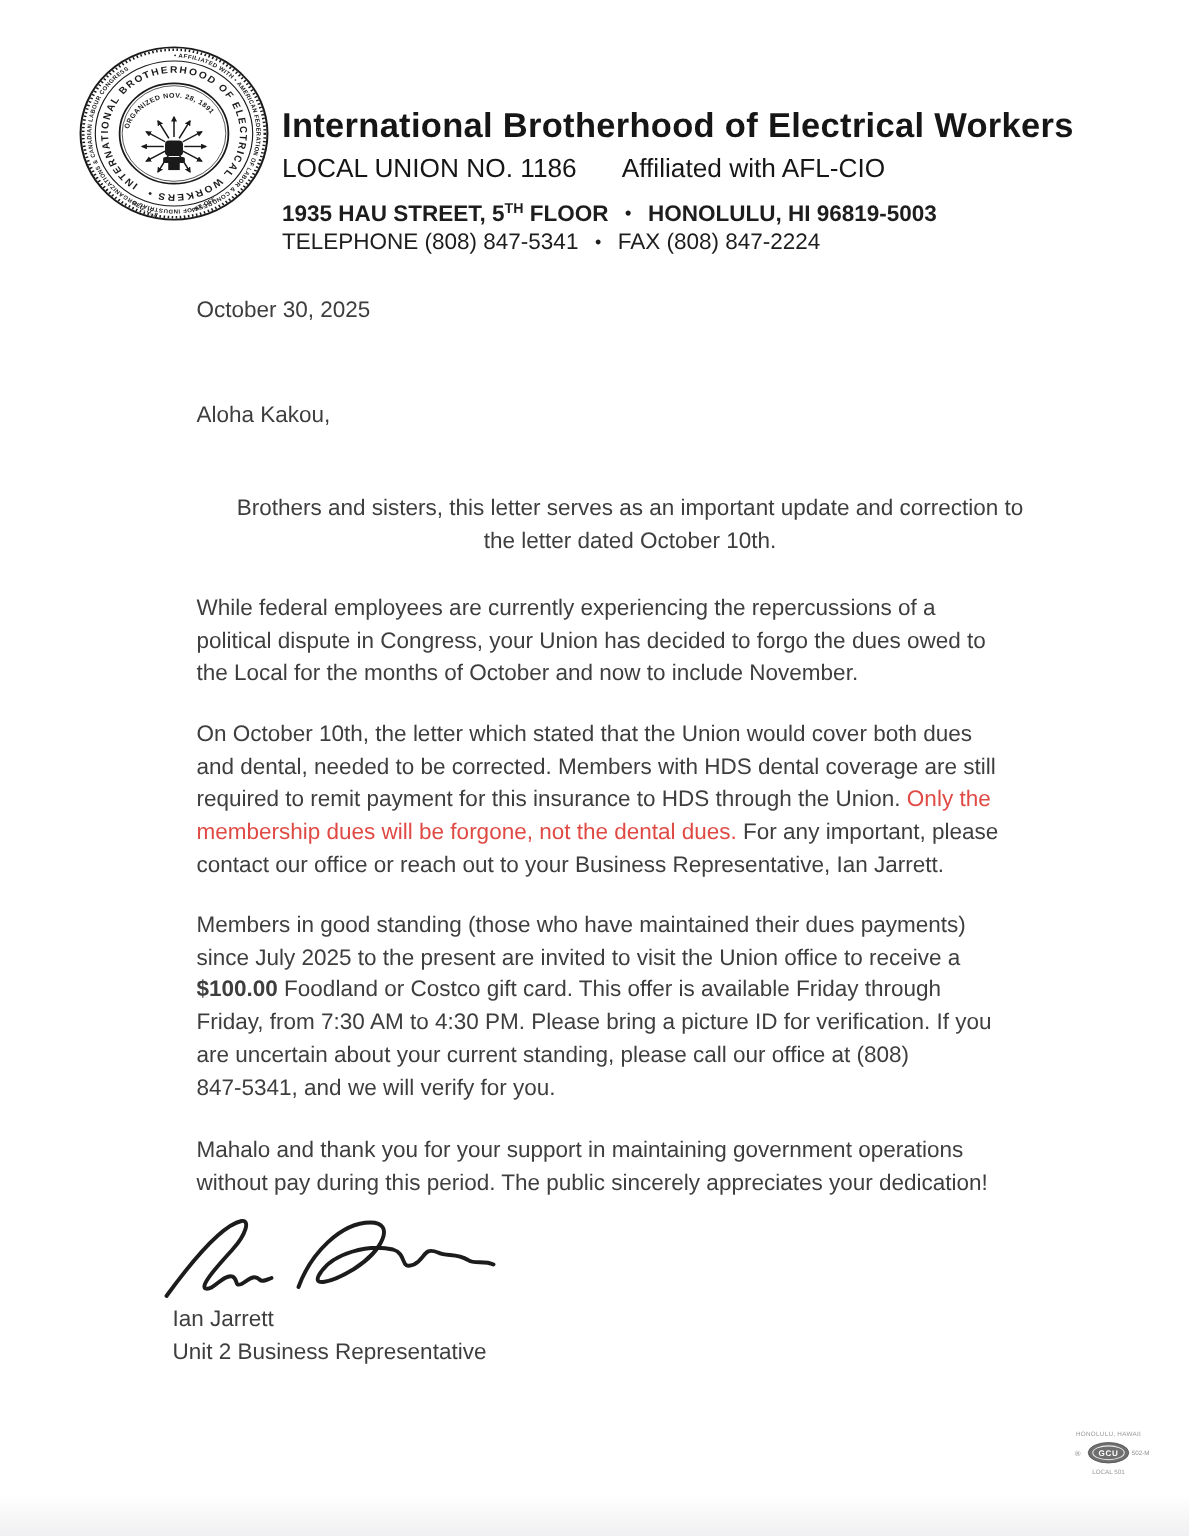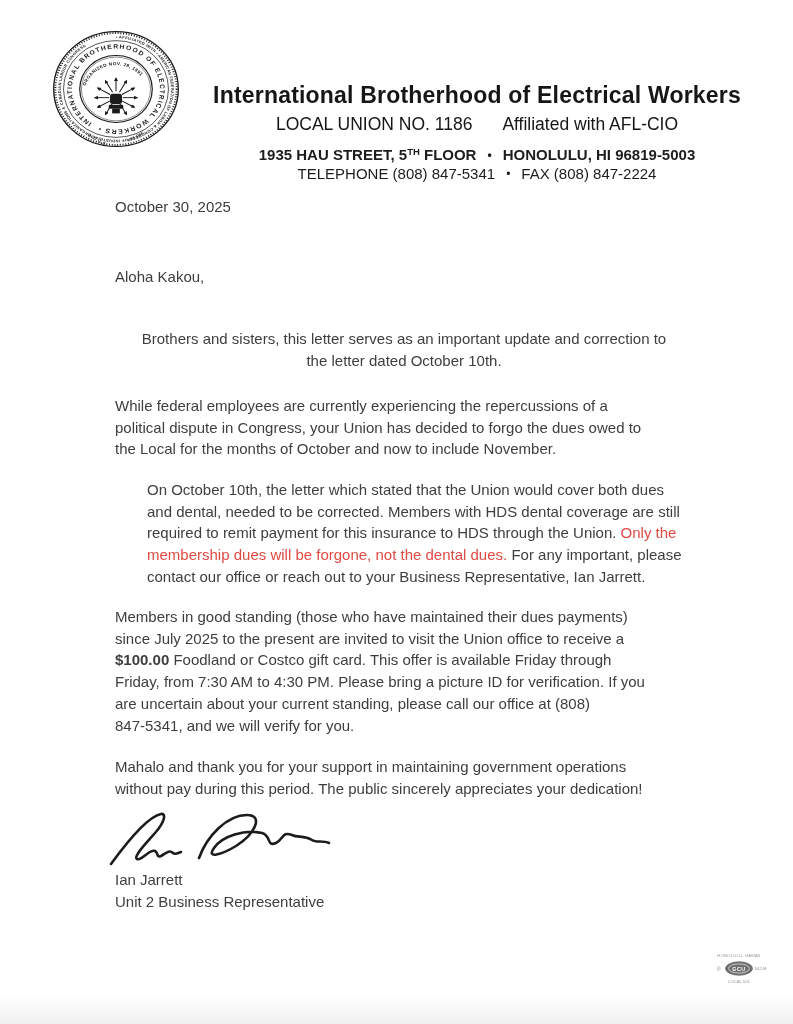--- a/index.html
+++ b/index.html
@@ -23,23 +23,22 @@
 
   
   .seal {
     position: absolute;
     left: 52px;
     top: 30px;
   }
   .head-text {
     position: absolute;
     left: 188px;
-    top: 82px;
+    top: 70px;
     width: 578px;
-    text-align: center;
     color: var(--header-text, #161616);
   }
   .org-name {
     font-size: 23px;
     font-weight: 700;
     letter-spacing: 0.2px;
     white-space: nowrap;
   }
   .local-line {
     font-size: 17.5px;
@@ -61,26 +60,26 @@
   
   .letter-body {
     position: absolute;
     left: 115px;
     top: 0;
     width: 578px;
     color: var(--body-text, #3e3e3e);
     font-size: 15px;
     line-height: 21.7px;
   }
-  .abs { position: absolute; left: 0; width: 100%; }
+  .abs { position: absolute; left: 16px; width: 100%; }
   .date-line       { top: 196px; }
   .salutation-line { top: 266px; }
   .para-0 { top: 328px; text-align: center; }
   .para-1 { top: 395px; }
-  .para-2 { top: 479px; margin-left: 32px; }
+  .para-2 { top: 479px; }
   .para-3 { top: 606px; }
   .para-4 { top: 756px; }
   .run-red  { color: var(--accent-red, #e04a44); }
   .run-bold { font-weight: 700; }
 
   .signature-svg {
     position: absolute;
     left: 103px;
     top: 808px;
   }

